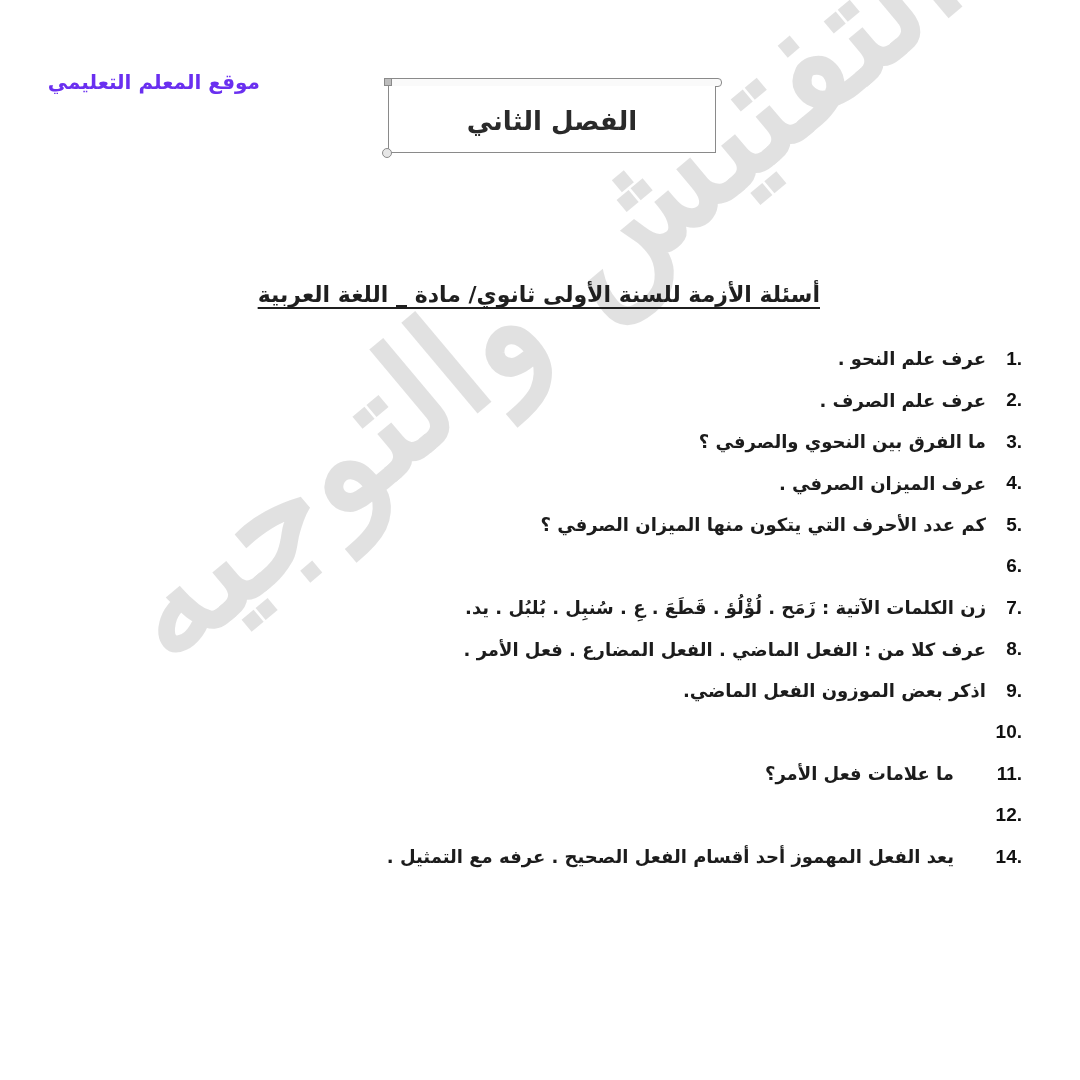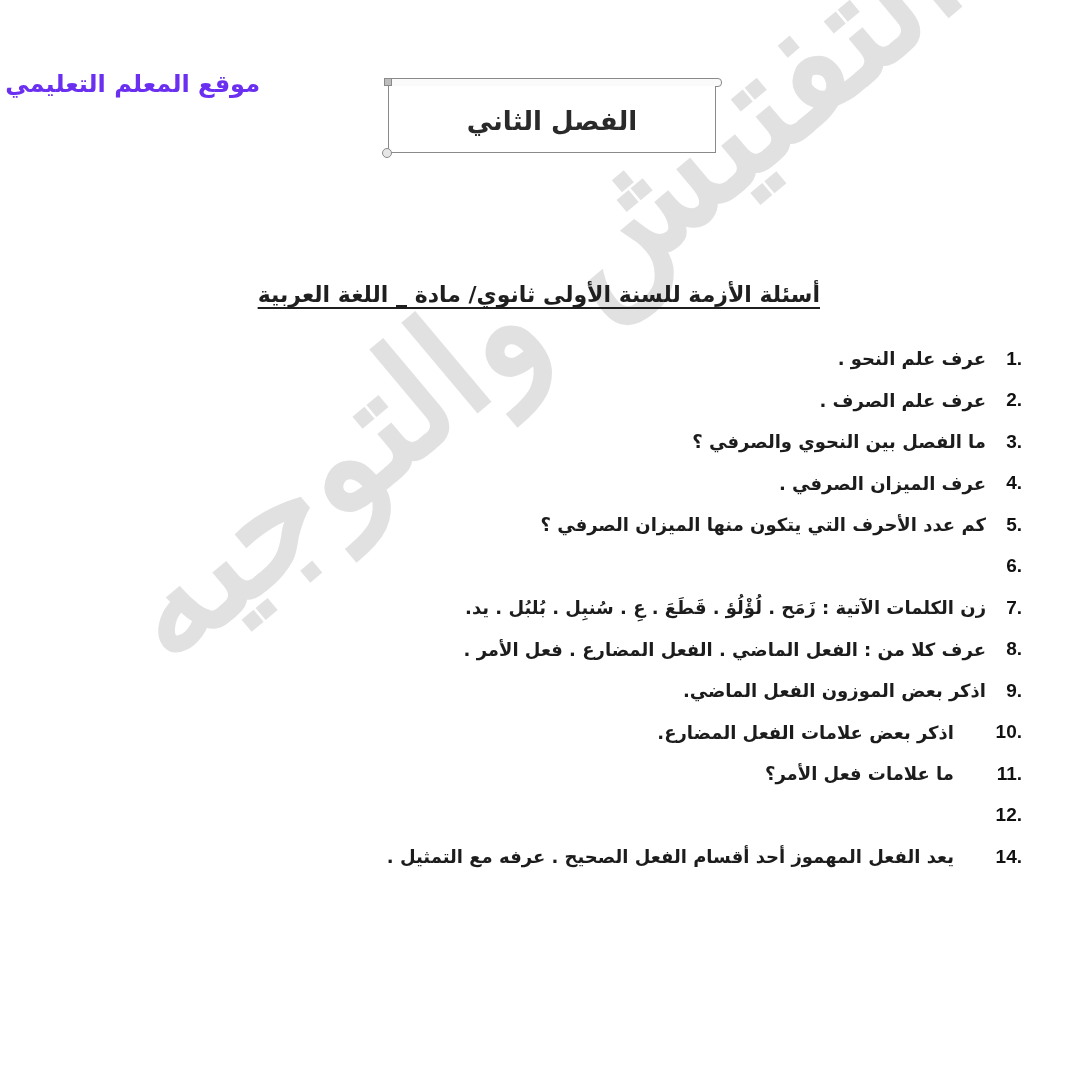--- a/index.html
+++ b/index.html
@@ -16,21 +16,21 @@
       color: #1a1a1a;
     }
     .site-label {
       position: absolute;
       left: 0;
       top: 70px;
       width: 260px;
       text-align: right;
       direction: rtl;
       color: #6a2ff0;
-      font-size: 24px;
+      font-size: 20px;
       font-weight: bold;
       white-space: nowrap;
       overflow: hidden;
     }
     
     .banner {
       position: absolute;
       left: 380px;
       top: 78px;
       width: 340px;
@@ -182,21 +182,21 @@
   <li class="question">
     <span class="q-num short">1.</span>
     <span class="q-text">عرف علم النحو .</span>
   </li>
   <li class="question">
     <span class="q-num short">2.</span>
     <span class="q-text">عرف علم الصرف .</span>
   </li>
   <li class="question">
     <span class="q-num short">3.</span>
-    <span class="q-text">ما الفصل بين النحوي والصرفي ؟</span>
+    <span class="q-text">ما الفرق بين النحوي والصرفي ؟</span>
   </li>
   <li class="question">
     <span class="q-num short">4.</span>
     <span class="q-text">عرف الميزان الصرفي .</span>
   </li>
   <li class="question">
     <span class="q-num short">5.</span>
     <span class="q-text">كم عدد الأحرف التي يتكون منها الميزان الصرفي ؟</span>
   </li>
   <li class="question">
@@ -209,21 +209,20 @@
   <li class="question">
     <span class="q-num short">8.</span>
     <span class="q-text">عرف كلا من : الفعل الماضي . الفعل المضارع . فعل الأمر .</span>
   </li>
   <li class="question">
     <span class="q-num short">9.</span>
     <span class="q-text">اذكر بعض الموزون  الفعل الماضي.</span>
   </li>
   <li class="question">
     <span class="q-num long">10.</span>
-    <span class="q-text">اذكر بعض علامات  الفعل المضارع.</span>
   </li>
   <li class="question">
     <span class="q-num long">11.</span>
     <span class="q-text">ما علامات  فعل الأمر؟</span>
   </li>
   <li class="question">
     <span class="q-num long">12.</span>
   </li>
   <li class="question">
     <span class="q-num long">14.</span>

